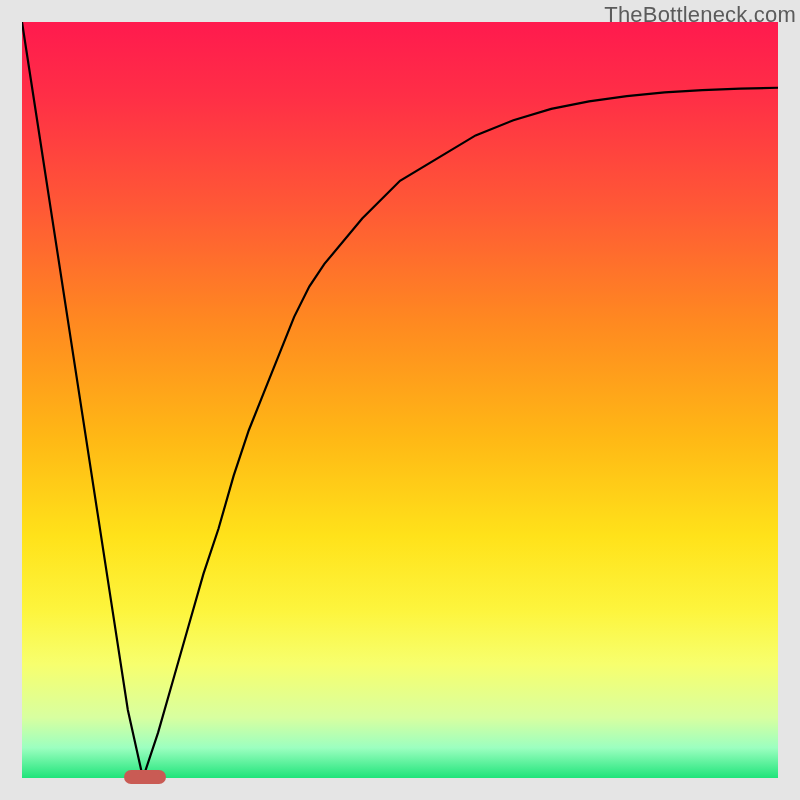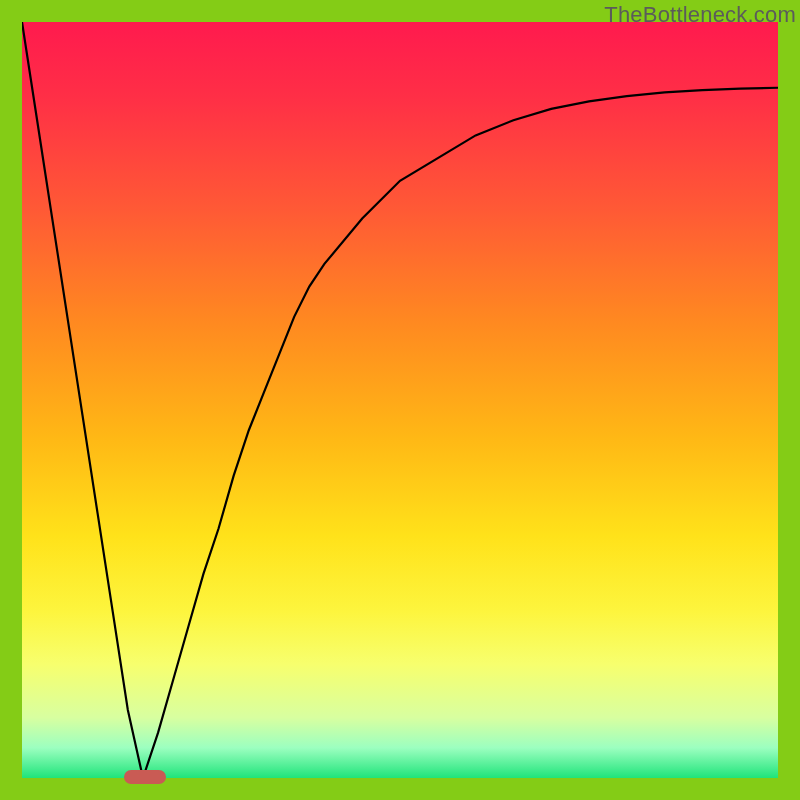--- a/index.html
+++ b/index.html
@@ -8,21 +8,21 @@
     width: 800px;
     height: 800px;
     overflow: hidden;
     background: #000;
     font-family: Arial, Helvetica, sans-serif;
   }
   .frame {
     position: relative;
     width: 800px;
     height: 800px;
-    background: #84cc16;
+    background: #e5e5e5;
   }
   .plot {
     position: absolute;
     left: 22px;
     top: 22px;
     width: 756px;
     height: 756px;
     
     background: linear-gradient(to bottom,
       #ff1a4e 0%,

